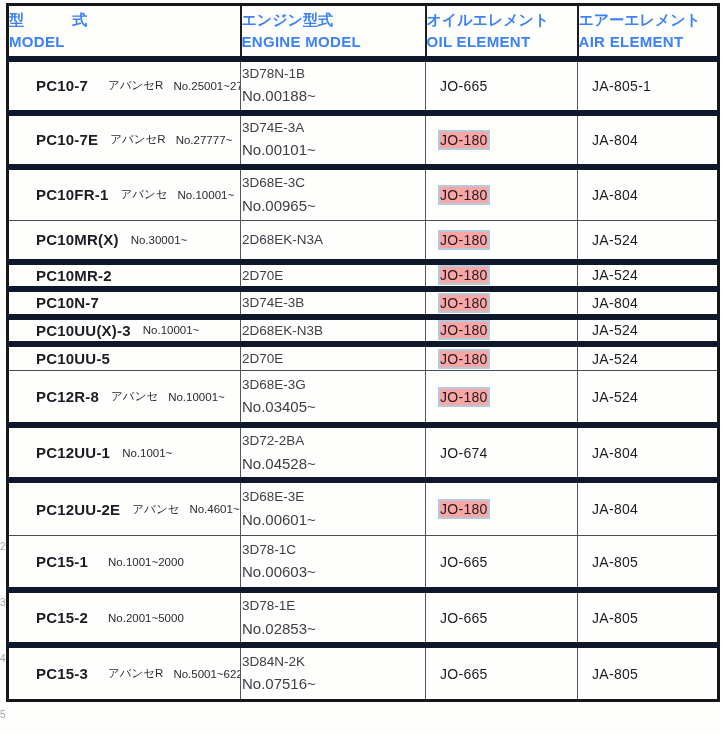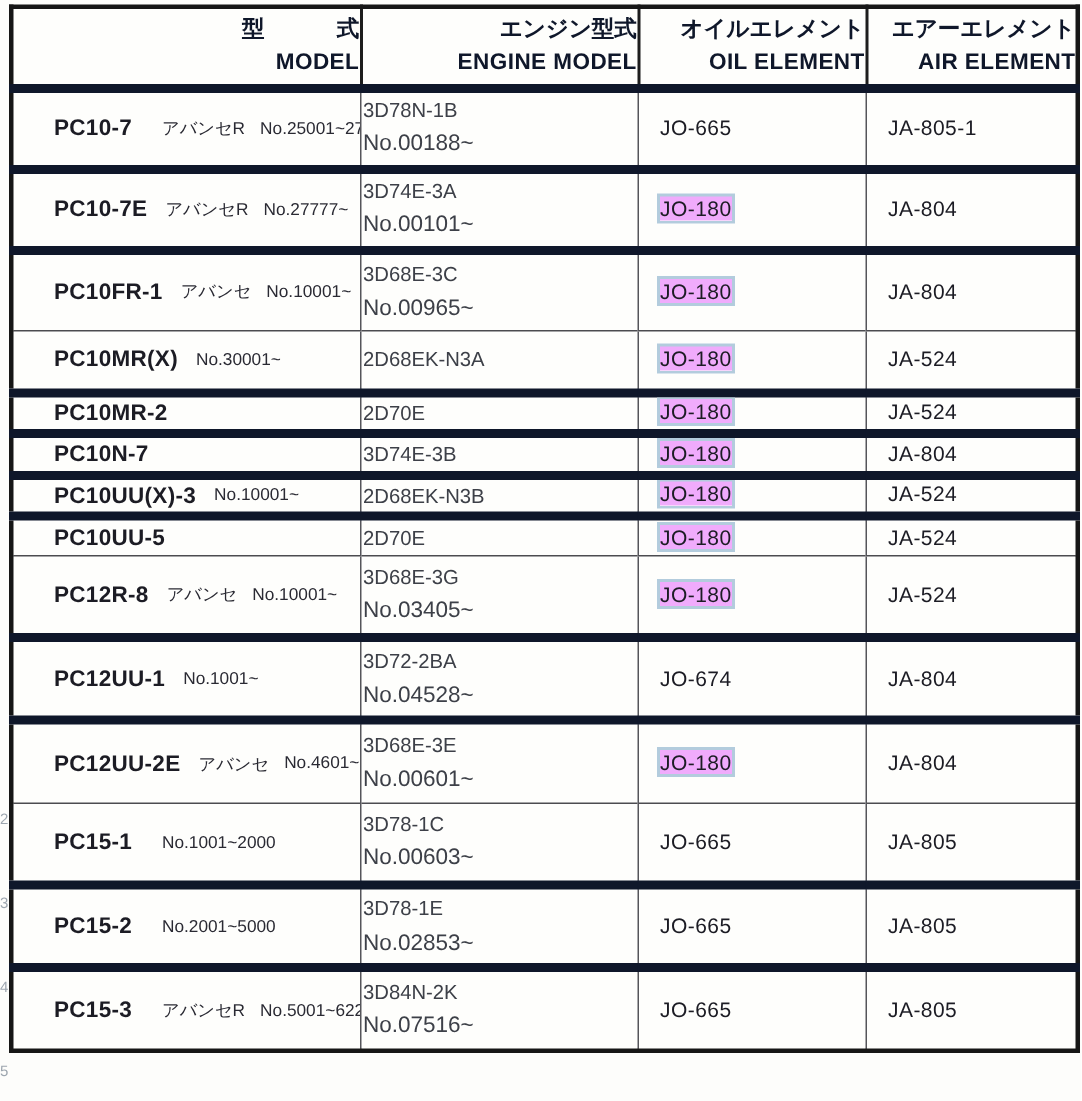--- a/index.html
+++ b/index.html
@@ -27,25 +27,25 @@
     border-left:1px solid #55555a;
     border-right:1px solid #55555a;
     padding:0;
     vertical-align:middle;
     overflow:hidden;
   }
   thead tr{height:54px;}
   thead th{
     border:2px solid #1d1d1d;
     border-bottom:3px solid #222;
-    text-align:right;
+    text-align:left;
     font-weight:bold;
     font-size:15px;
     line-height:1.45;
-    color:#0f172a;
+    color:#3b82f6;
   }
   th .jp{display:block;}
   th .jp-model{word-spacing:44px;}
   th .en{display:block;letter-spacing:0.3px;}
   tbody tr{border-top:6px solid #0f172a;}
   tbody tr.group-top{border-top:1.5px solid #4c4c50;}
   tr.tall{height:54px;}
   tr.tall2{height:55px;}
   tr.mid{height:41px;}
   tr.short{height:26px;}
@@ -61,21 +61,21 @@
     margin-right:10px;white-space:nowrap;
   }
   .serial{font-size:11.5px;color:#2a2a33;white-space:nowrap;}
   .variant:empty,.serial:empty,.engine-serial:empty{display:none;}
   td.engine-cell{padding-left:1px;}
   .engine-wrap{display:flex;flex-direction:column;justify-content:center;}
   .engine-name{font-size:13.5px;color:#3d4048;line-height:1.6;white-space:nowrap;}
   .engine-serial{font-size:15px;color:#3d4048;line-height:1.6;white-space:nowrap;}
   td.oil-cell,td.air-cell{padding-left:14px;}
   .oil-val,.air-val{font-weight:normal;font-size:14px;letter-spacing:0.3px;white-space:nowrap;}
-  .oil-val.hl{background:#f0abfc;box-shadow:0 0 0 2px #b3ccdd;}
+  .oil-val.hl{background:#fca5a5;box-shadow:0 0 0 2px #b3ccdd;}
   .edge-mark{
     position:absolute;left:0px;
     font-size:10px;color:#8d97a2;opacity:0.85;
     width:6px;overflow:hidden;
   }
 </style>
 </head>
 <body>
 
 <div class="page">

